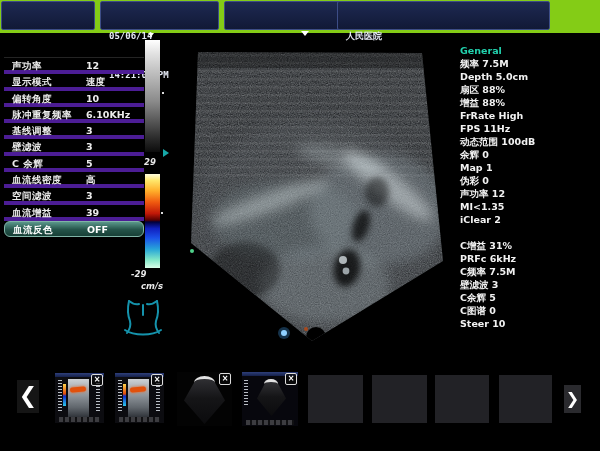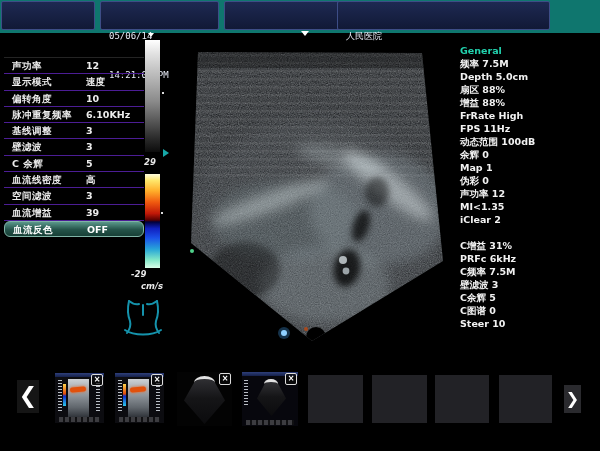--- a/index.html
+++ b/index.html
@@ -1,30 +1,30 @@
 <!DOCTYPE html>
 <html><head>
 <meta charset="utf-8">
 <style>
   html,body{margin:0;padding:0;background:#000;}
   .screen{position:relative;width:600px;height:451px;background:#000;overflow:hidden;
           font-family:"DejaVu Sans","Liberation Sans",sans-serif;}
 
   
-  .topbar{position:absolute;left:0;top:0;width:600px;height:33px;background:#0f766e;}
+  .topbar{position:absolute;left:0;top:0;width:600px;height:33px;background:#84cc16;font-weight:bold;}
   .tpanel{position:absolute;top:1px;height:29px;box-sizing:border-box;
           background:linear-gradient(180deg,#1e2952,#111936);
           border:1px solid #3d4d86;border-radius:2px;}
   .tp1{left:1px;width:94px}.tp2{left:100px;width:119px}.tp3{left:224px;width:122px}.tp4{left:337px;width:213px}
   .tptext{padding:2px 0 0 8px;font-family:"DejaVu Sans Mono","Liberation Mono",monospace;
           font-size:9px;line-height:13px;color:#e6eaf6;white-space:pre;}
 
   
   .sidebar{position:absolute;left:4px;top:57px;width:140px;border-top:1px solid #242424;}
-  .srow{position:relative;height:16.3px;border-bottom:1px solid #4c1d95;
+  .srow{position:relative;height:16.3px;border-bottom:4px solid #4c1d95;
         color:#ececec;font-size:9.5px;font-weight:bold;box-sizing:border-box;}
   .srow .lab{position:absolute;left:8px;top:2px;letter-spacing:.5px;white-space:nowrap;}
   .srow .val{position:absolute;left:82px;top:2px;white-space:nowrap;}
   .srow.active{background:linear-gradient(180deg,#5a978a,#245349 55%,#173f36);
                border:1px solid #7fb3a6;border-radius:6px;color:#fff;}
 
   
   .graybar{position:absolute;left:145px;top:40px;width:15px;height:112px;
            background:linear-gradient(180deg,#ffffff 0%,#e2e2e2 12%,#8a8a8a 55%,#2a2a2a 88%,#0c0c0c 100%);}
   .colorbar{position:absolute;left:145px;top:174px;width:15px;height:94px;

